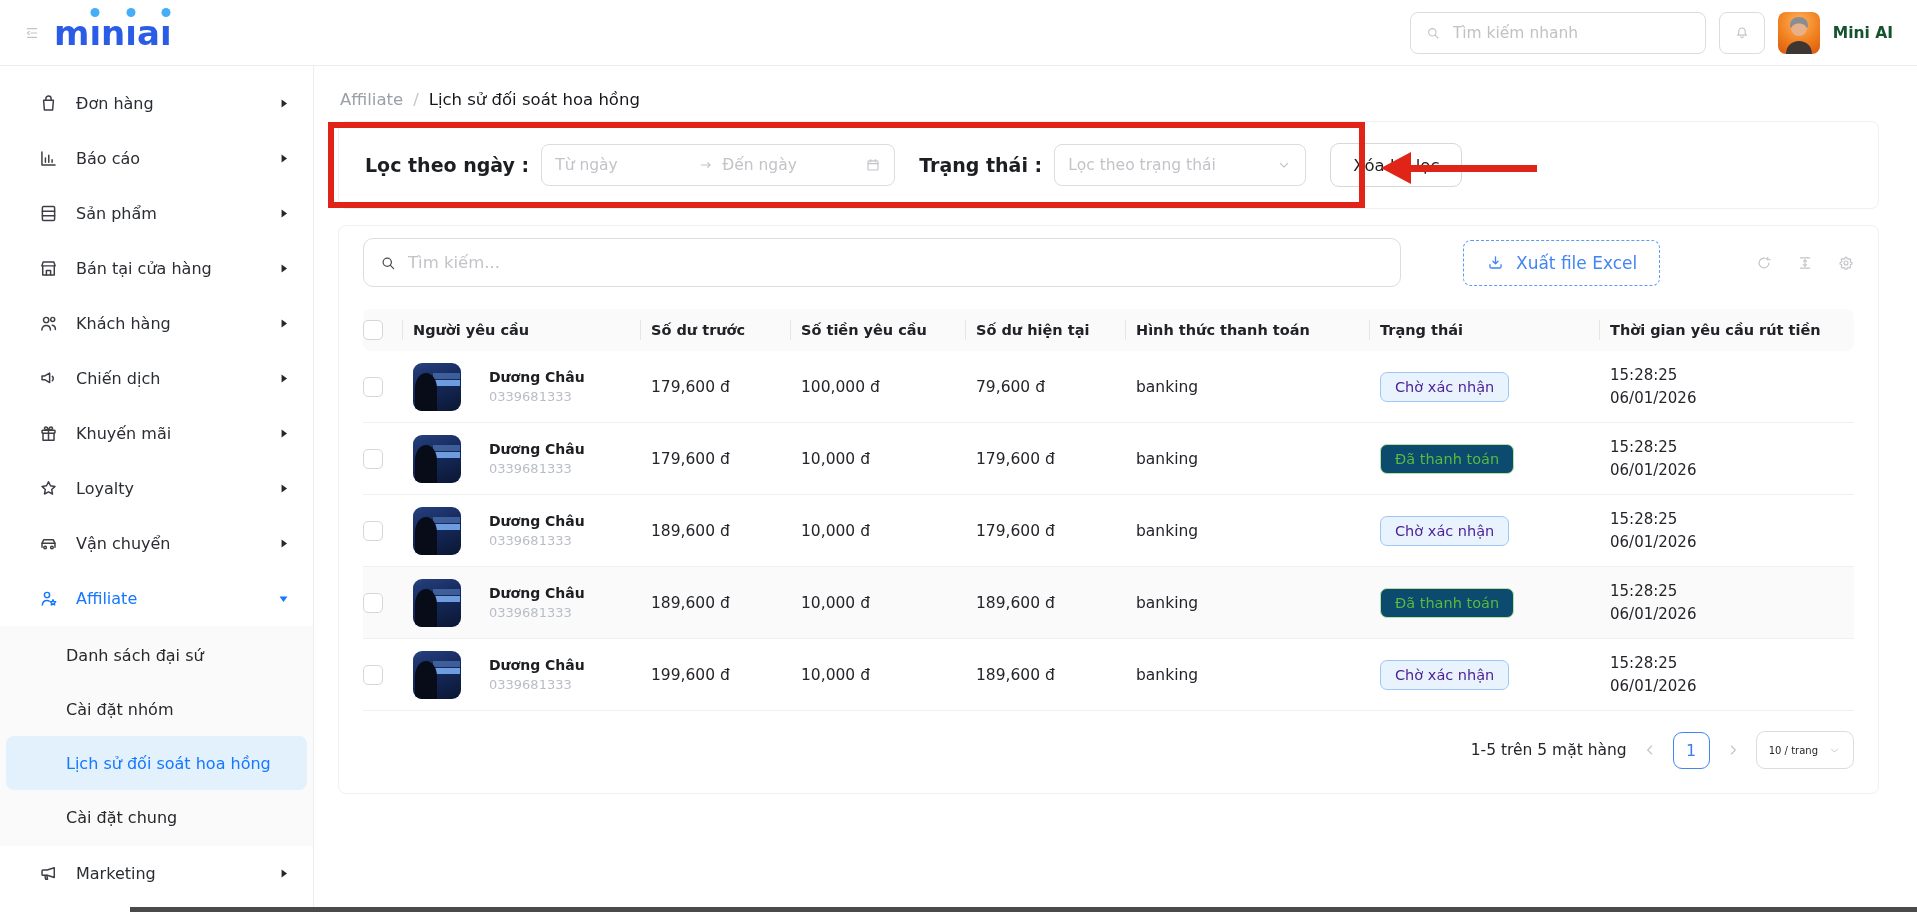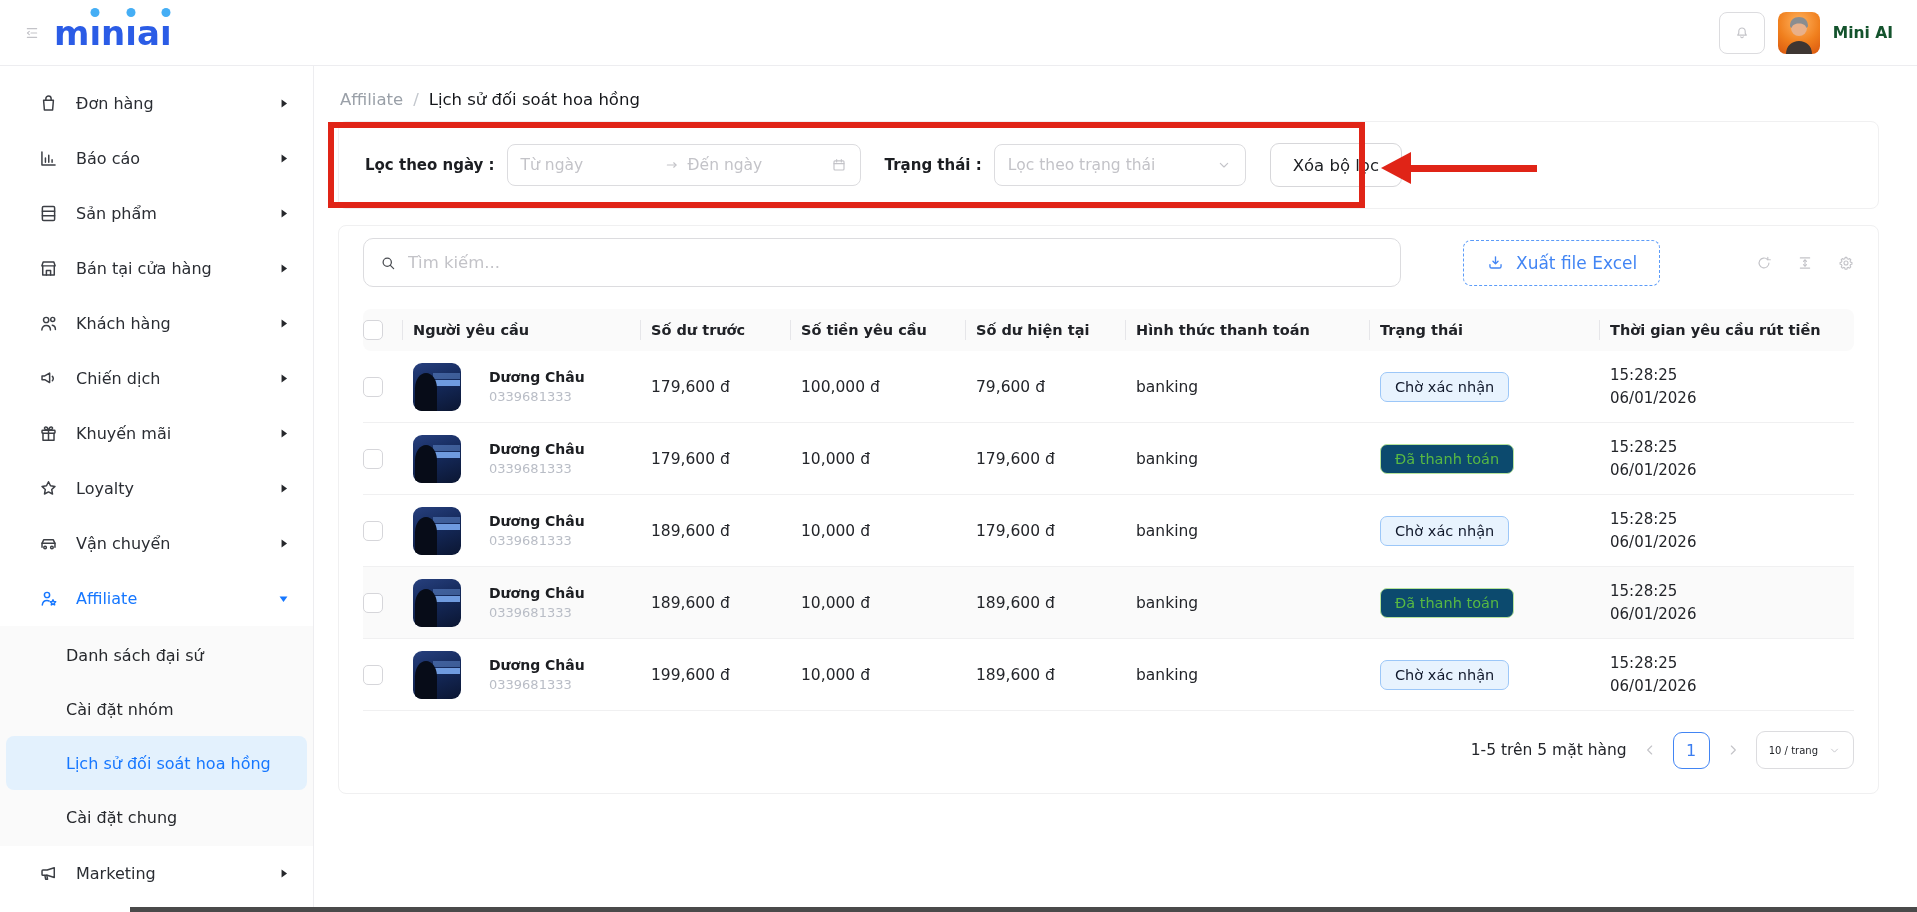--- a/index.html
+++ b/index.html
@@ -34,21 +34,21 @@
   .sub-item{height:54px;display:flex;align-items:center;padding-left:60px;font-size:16px;color:#26282c;margin:0 6px;border-radius:8px;cursor:pointer;white-space:nowrap;}
   .sub-item.sub-active{background:#e3f1fd;color:#1677ff;}
   .main{flex:1;position:relative;background:#fff;overflow:hidden;}
   
   .breadcrumb{padding:24px 0 0 26px;font-size:16.5px;display:flex;gap:10px;align-items:center;}
   .bc-parent{color:#9aa0a8;cursor:pointer;}
   .bc-sep{color:#c3c7cd;}
   .bc-current{color:#15171b;}
   
   .filter-card{margin:12px 38px 0 24px;height:88px;border:1px solid #f0f0f1;border-radius:8px;display:flex;align-items:center;padding:0 26px;gap:12px;background:#fff;box-sizing:border-box;}
-  .filter-label{font-size:15px;font-weight:600;color:#1c1e22;white-space:nowrap;}
+  .filter-label{font-size:19px;font-weight:600;color:#1c1e22;white-space:nowrap;}
   .range-input{width:354px;height:42px;border:1px solid #dcdcdf;border-radius:8px;display:flex;align-items:center;padding:0 13px;gap:8px;box-sizing:border-box;cursor:pointer;}
   .ph{color:#c3c3c8;font-size:15.5px;}
   .range-input .seg{flex:1;}
   .mini-ic{display:flex;font-size:16px;color:#c3c3c8;}
   .status-select{width:252px;height:42px;border:1px solid #dcdcdf;border-radius:8px;display:flex;align-items:center;justify-content:space-between;padding:0 13px;box-sizing:border-box;cursor:pointer;}
   .clear-btn{height:44px;padding:12px 22px;border:1px solid #d7d7da;border-radius:9px;font-size:16.5px;color:#1c1e22;background:#fff;margin-left:12px;font-family:inherit;cursor:pointer;white-space:nowrap;}
   .status-group{margin-left:12px;}
   
   .table-card{margin:16px 38px 0 24px;border:1px solid #f0f0f1;border-radius:8px;padding:12px 24px 24px 24px;background:#fff;box-sizing:border-box;}
   .toolbar{display:flex;align-items:center;gap:48px;}
@@ -69,21 +69,21 @@
   table.grid tbody td.c-check{padding:0;}
   tr.row-shaded td{background:#fafafa;}
   .checkbox{width:20px;height:20px;border:1.5px solid #d6d6da;border-radius:5px;background:#fff;display:inline-block;box-sizing:border-box;vertical-align:middle;cursor:pointer;}
   .usercell{display:flex;align-items:center;gap:28px;}
   .row-avatar{width:48px;height:48px;border-radius:9px;position:relative;overflow:hidden;flex:none;background:linear-gradient(160deg,#27407e 0%,#152a5c 45%,#0b1632 100%);}
   .row-avatar::before{content:'';position:absolute;left:42%;top:36%;width:55%;height:14%;background:#6f9bdf;box-shadow:0 -7px 0 rgba(111,155,223,.45);}
   .row-avatar::after{content:'';position:absolute;left:4%;top:22%;width:46%;height:85%;background:#070c18;border-radius:50% 50% 0 0/38% 38% 0 0;}
   .uname{font-size:14px;font-weight:700;color:#1c1e22;display:block;white-space:nowrap;}
   .uphone{font-size:13px;color:#b9bdc6;margin-top:4px;display:block;}
   .badge{display:inline-block;padding:6px 14px;border-radius:7px;font-size:14.5px;border:1px solid transparent;white-space:nowrap;}
-  .badge-pending{color:#0f172a;background:#e8f3fe;border-color:#9cc7f8;}
+  .badge-pending{color:#4c1d95;background:#e8f3fe;border-color:#9cc7f8;}
   .badge-paid{color:#58b943;background:#0c4a6e;border-color:#b6e39b;}
   .c-time span{display:block;font-size:15px;line-height:1.5;}
   
   .pagination{display:flex;align-items:center;justify-content:flex-end;gap:15px;margin-top:20px;font-size:15.5px;color:#23252a;}
   .pg-arrow{font-size:15px;color:#b9bdc6;display:flex;cursor:pointer;}
   .pg-current{min-width:37px;height:37px;border:1px solid #4285f4;border-radius:9px;color:#3b7df0;display:flex;align-items:center;justify-content:center;font-size:16px;box-sizing:border-box;cursor:pointer;}
   .pg-size{height:38px;border:1px solid #dcdcdf;border-radius:9px;display:flex;align-items:center;padding:0 12px;gap:10px;font-size:10px;color:#23252a;box-sizing:border-box;cursor:pointer;}
   .pg-size .mini-ic{font-size:13px;}
   
   .anno-box{position:absolute;left:328px;top:122px;width:1037px;height:86px;border:6px solid #e02417;box-sizing:border-box;z-index:5;pointer-events:none;}
@@ -106,20 +106,29 @@
     </span>
   <div class="logo" id="logo">
       <span>m</span>
       <span class="li"><span class="dot"></span>ı</span>
       <span>n</span>
       <span class="li"><span class="dot"></span>ı</span>
       <span>a</span>
       <span class="li"><span class="dot"></span>ı</span>
     </div>
   <div class="topbar-right">
+    <div class="quick-search">
+      <span class="mini-ic">
+          <svg viewBox="0 0 24 24" width="1em" height="1em" fill="none" stroke="currentColor" stroke-width="1.7" stroke-linecap="round" stroke-linejoin="round">
+            <circle cx="11" cy="11" r="5.5"></circle>
+            <path d="M15.2 15.2 19.5 19.5"></path>
+          </svg>
+        </span>
+      <input type="text" placeholder="Tìm kiếm nhanh" style="">
+    </div>
     <div class="bell-btn">
       <span class="mini-ic">
           <svg viewBox="0 0 24 24" width="1em" height="1em" fill="none" stroke="currentColor" stroke-width="1.7" stroke-linecap="round" stroke-linejoin="round">
             <path d="M12 4.5a4.8 4.8 0 0 0-4.8 4.8v3.1L5.6 15.2h12.8l-1.6-2.8V9.3A4.8 4.8 0 0 0 12 4.5z"></path>
             <path d="M10.2 17.8a1.9 1.9 0 0 0 3.6 0"></path>
           </svg>
         </span>
     </div>
     <div class="avatar">
       <svg viewBox="0 0 42 42" width="42" height="42">

